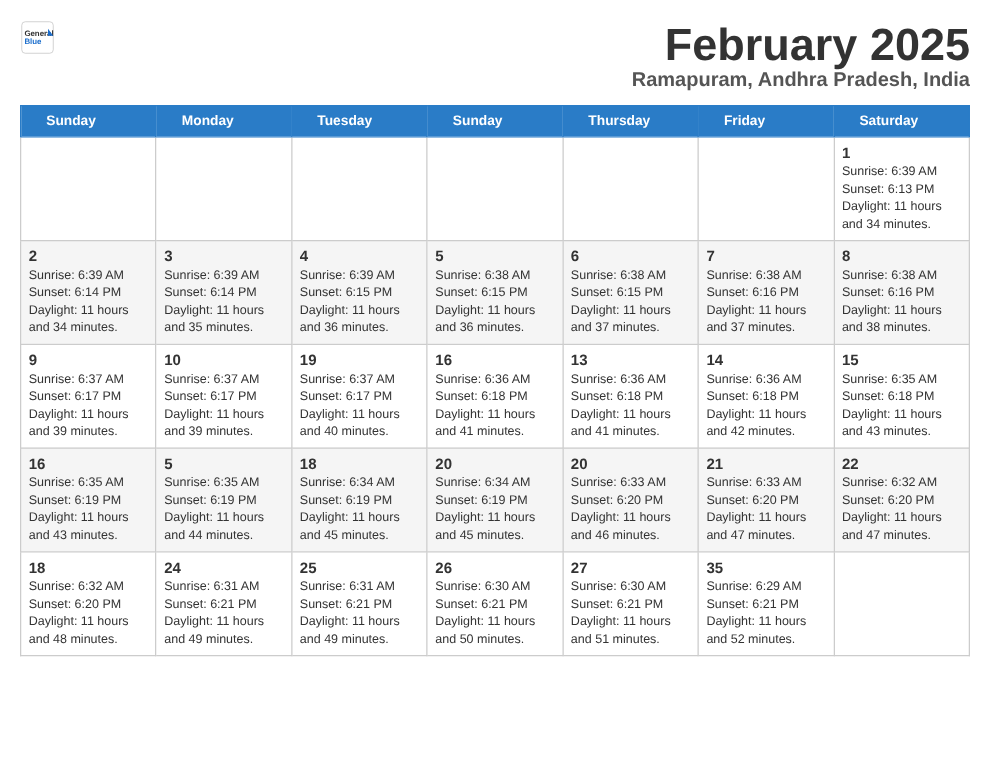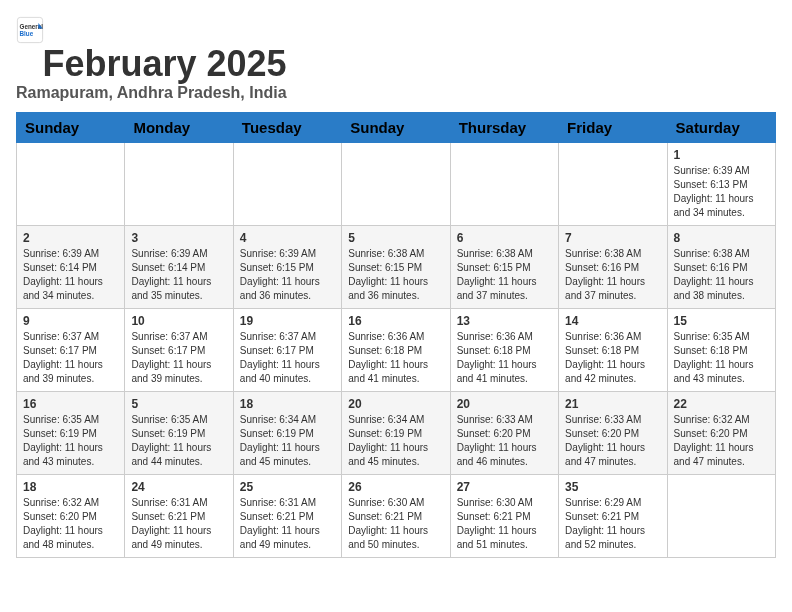--- a/index.html
+++ b/index.html
@@ -5,24 +5,23 @@
     * { box-sizing: border-box; margin: 0; padding: 0; }
     body {
       font-family: Arial, sans-serif;
       background: #fff;
       width: 792px;
       min-height: 612px;
       padding: 16px;
     }
     .header {
       display: flex;
-      justify-content: flex-start;
+      justify-content: space-between;
       align-items: flex-start;
       margin-bottom: 10px;
-      flex-direction: column;
     }
     .logo {
       display: flex;
       align-items: center;
       gap: 4px;
     }
     .logo-icon {
       width: 28px;
       height: 28px;
     }
@@ -40,24 +39,24 @@
       color: #555;
       font-weight: bold;
     }
     .calendar {
       width: 100%;
       border-collapse: collapse;
       border: 1px solid #ccc;
     }
     .calendar th {
       background: #2a7cc7;
-      color: #000000;
-      font-size: 15px;
+      color: #ffffff;
+      font-size: 11px;
       font-weight: bold;
-      padding: 6px 8px;
+      padding: 6px 20px;
       text-align: left;
       border: 1px solid #2a7cc7;
     }
     .calendar td {
       vertical-align: top;
       border: 1px solid #ccc;
       padding: 5px 6px;
       width: calc(100% / 7);
       min-height: 80px;
       font-size: 10.5px;

